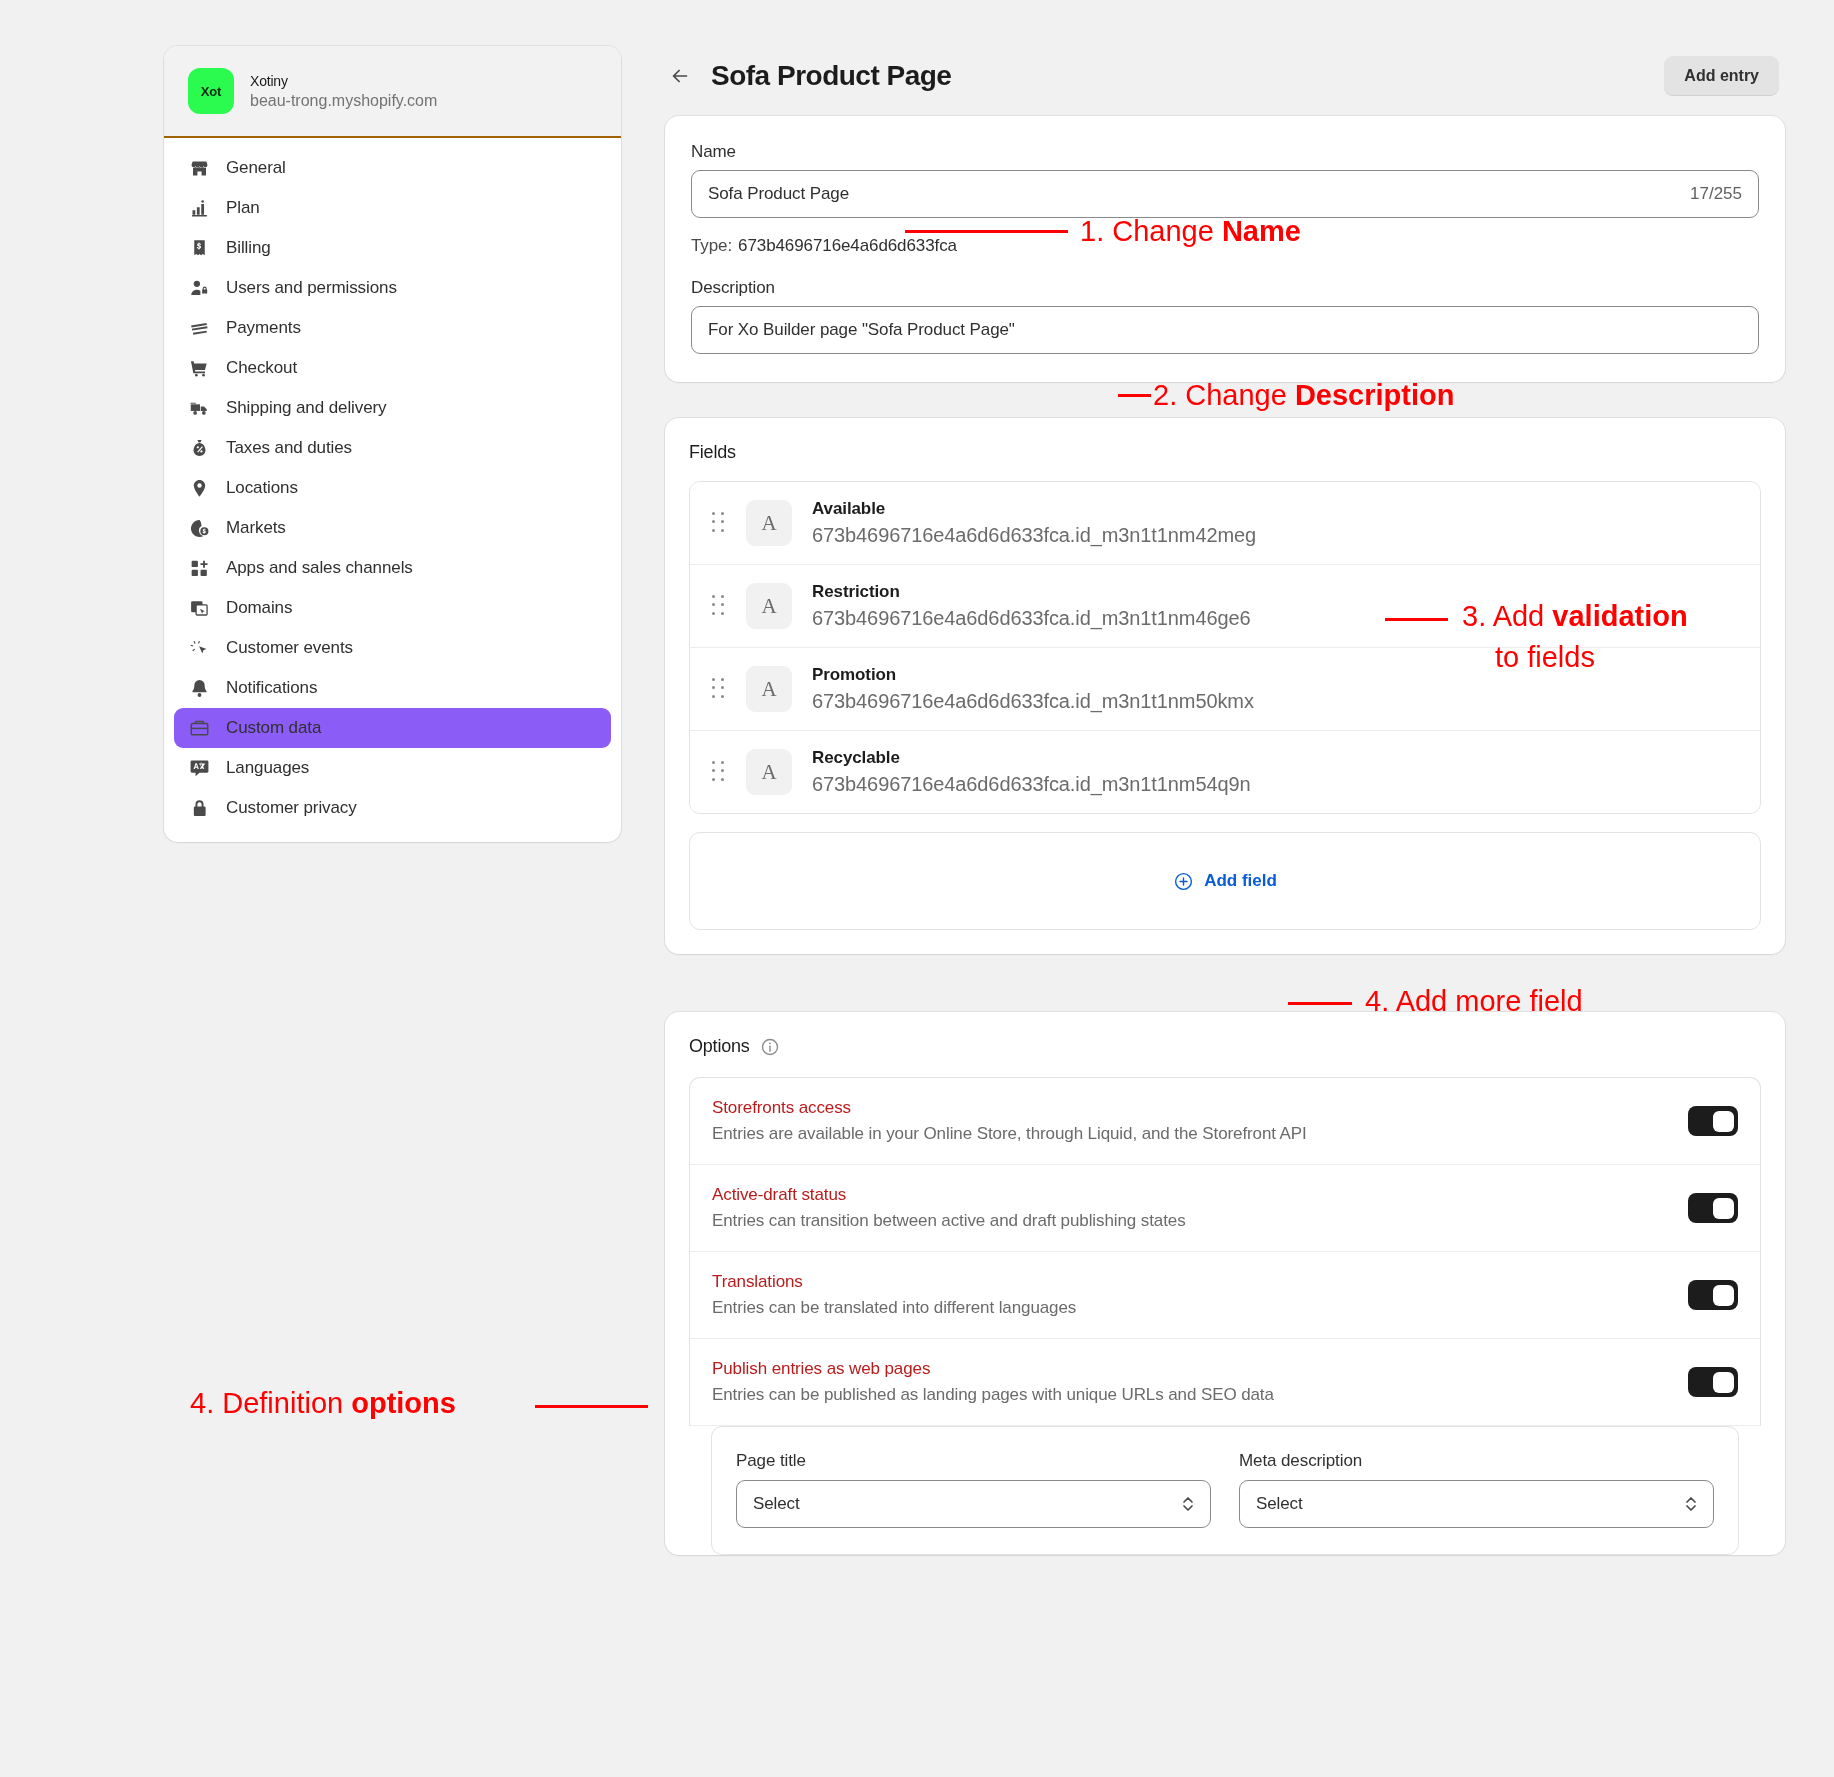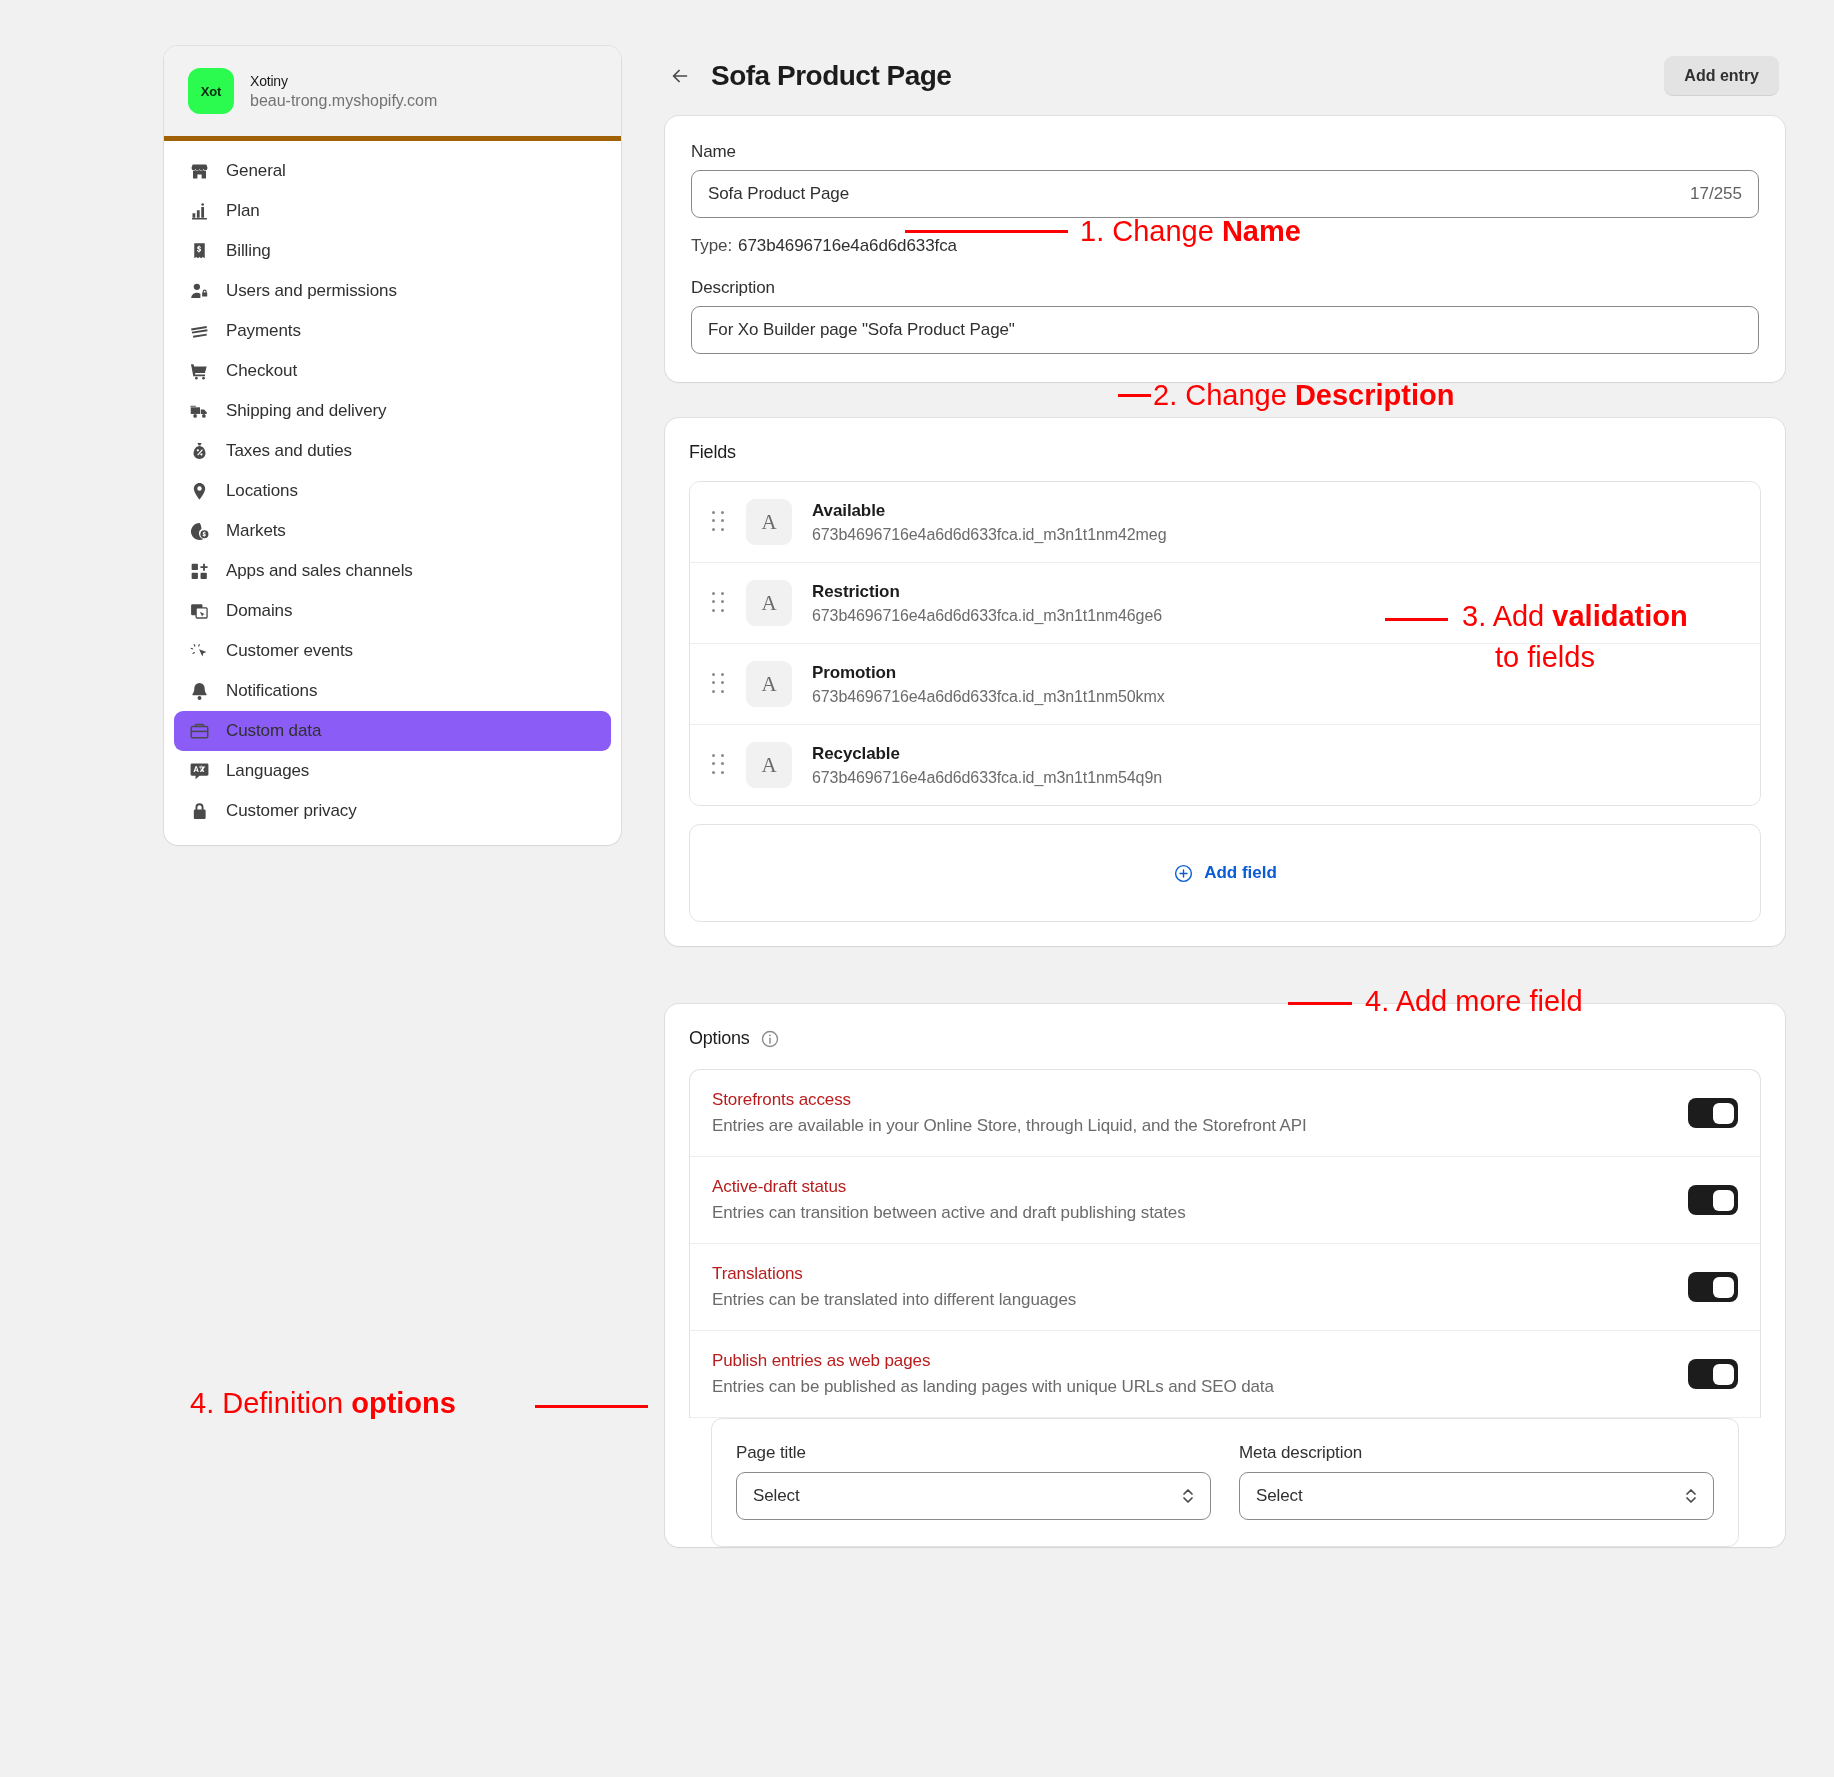--- a/index.html
+++ b/index.html
@@ -19,21 +19,21 @@
     width: 457px;
     background: #ffffff;
     border-radius: 14px;
     box-shadow: 0 0 0 1px rgba(0,0,0,0.07), 0 1px 2px rgba(0,0,0,0.05);
     overflow: hidden;
   }
   .store-header {
     display: flex; align-items: center; gap: 16px;
     padding: 22px 22px 22px 24px;
     background: #f2f2f2;
-    border-bottom: 5px solid #a16207;
+    border-bottom: 2px solid #a16207;
   }
   .store-avatar {
     width: 46px; height: 46px; flex: 0 0 46px;
     background: #2afb4e;
     border-radius: 12px;
     display: flex; align-items: center; justify-content: center;
     font-size: 13px; font-weight: 600; color: #0b2b12;
     letter-spacing: -0.2px;
   }
   .store-meta { display: flex; flex-direction: column; gap: 3px; min-width: 0; }
@@ -135,21 +135,21 @@
   .drag-handle i { width: 3px; height: 3px; border-radius: 50%; background: #8a8a8a; display: block; }
   .field-type-ico {
     width: 46px; height: 46px; flex: 0 0 46px;
     background: #f1f1f1; border-radius: 9px;
     display: flex; align-items: center; justify-content: center;
     font-size: 21px; color: #6b6b6b;
     font-family: "Liberation Serif", serif;
   }
   .field-texts { display: flex; flex-direction: column; gap: 5px; min-width: 0; }
   .field-name { font-size: 17px; font-weight: 700; color: #1c1c1c; letter-spacing: -0.1px; }
-  .field-key { font-size: 16px; color: #6b6b6b; letter-spacing: -0.1px; }
+  .field-key { font-size: 20px; color: #6b6b6b; letter-spacing: -0.1px; }
 
   .add-field-box {
     margin-top: 18px;
     border: 1px solid #e3e3e3;
     border-radius: 11px;
     height: 98px;
     display: flex; align-items: center; justify-content: center;
     background: #fff;
   }
   .add-field-btn {

